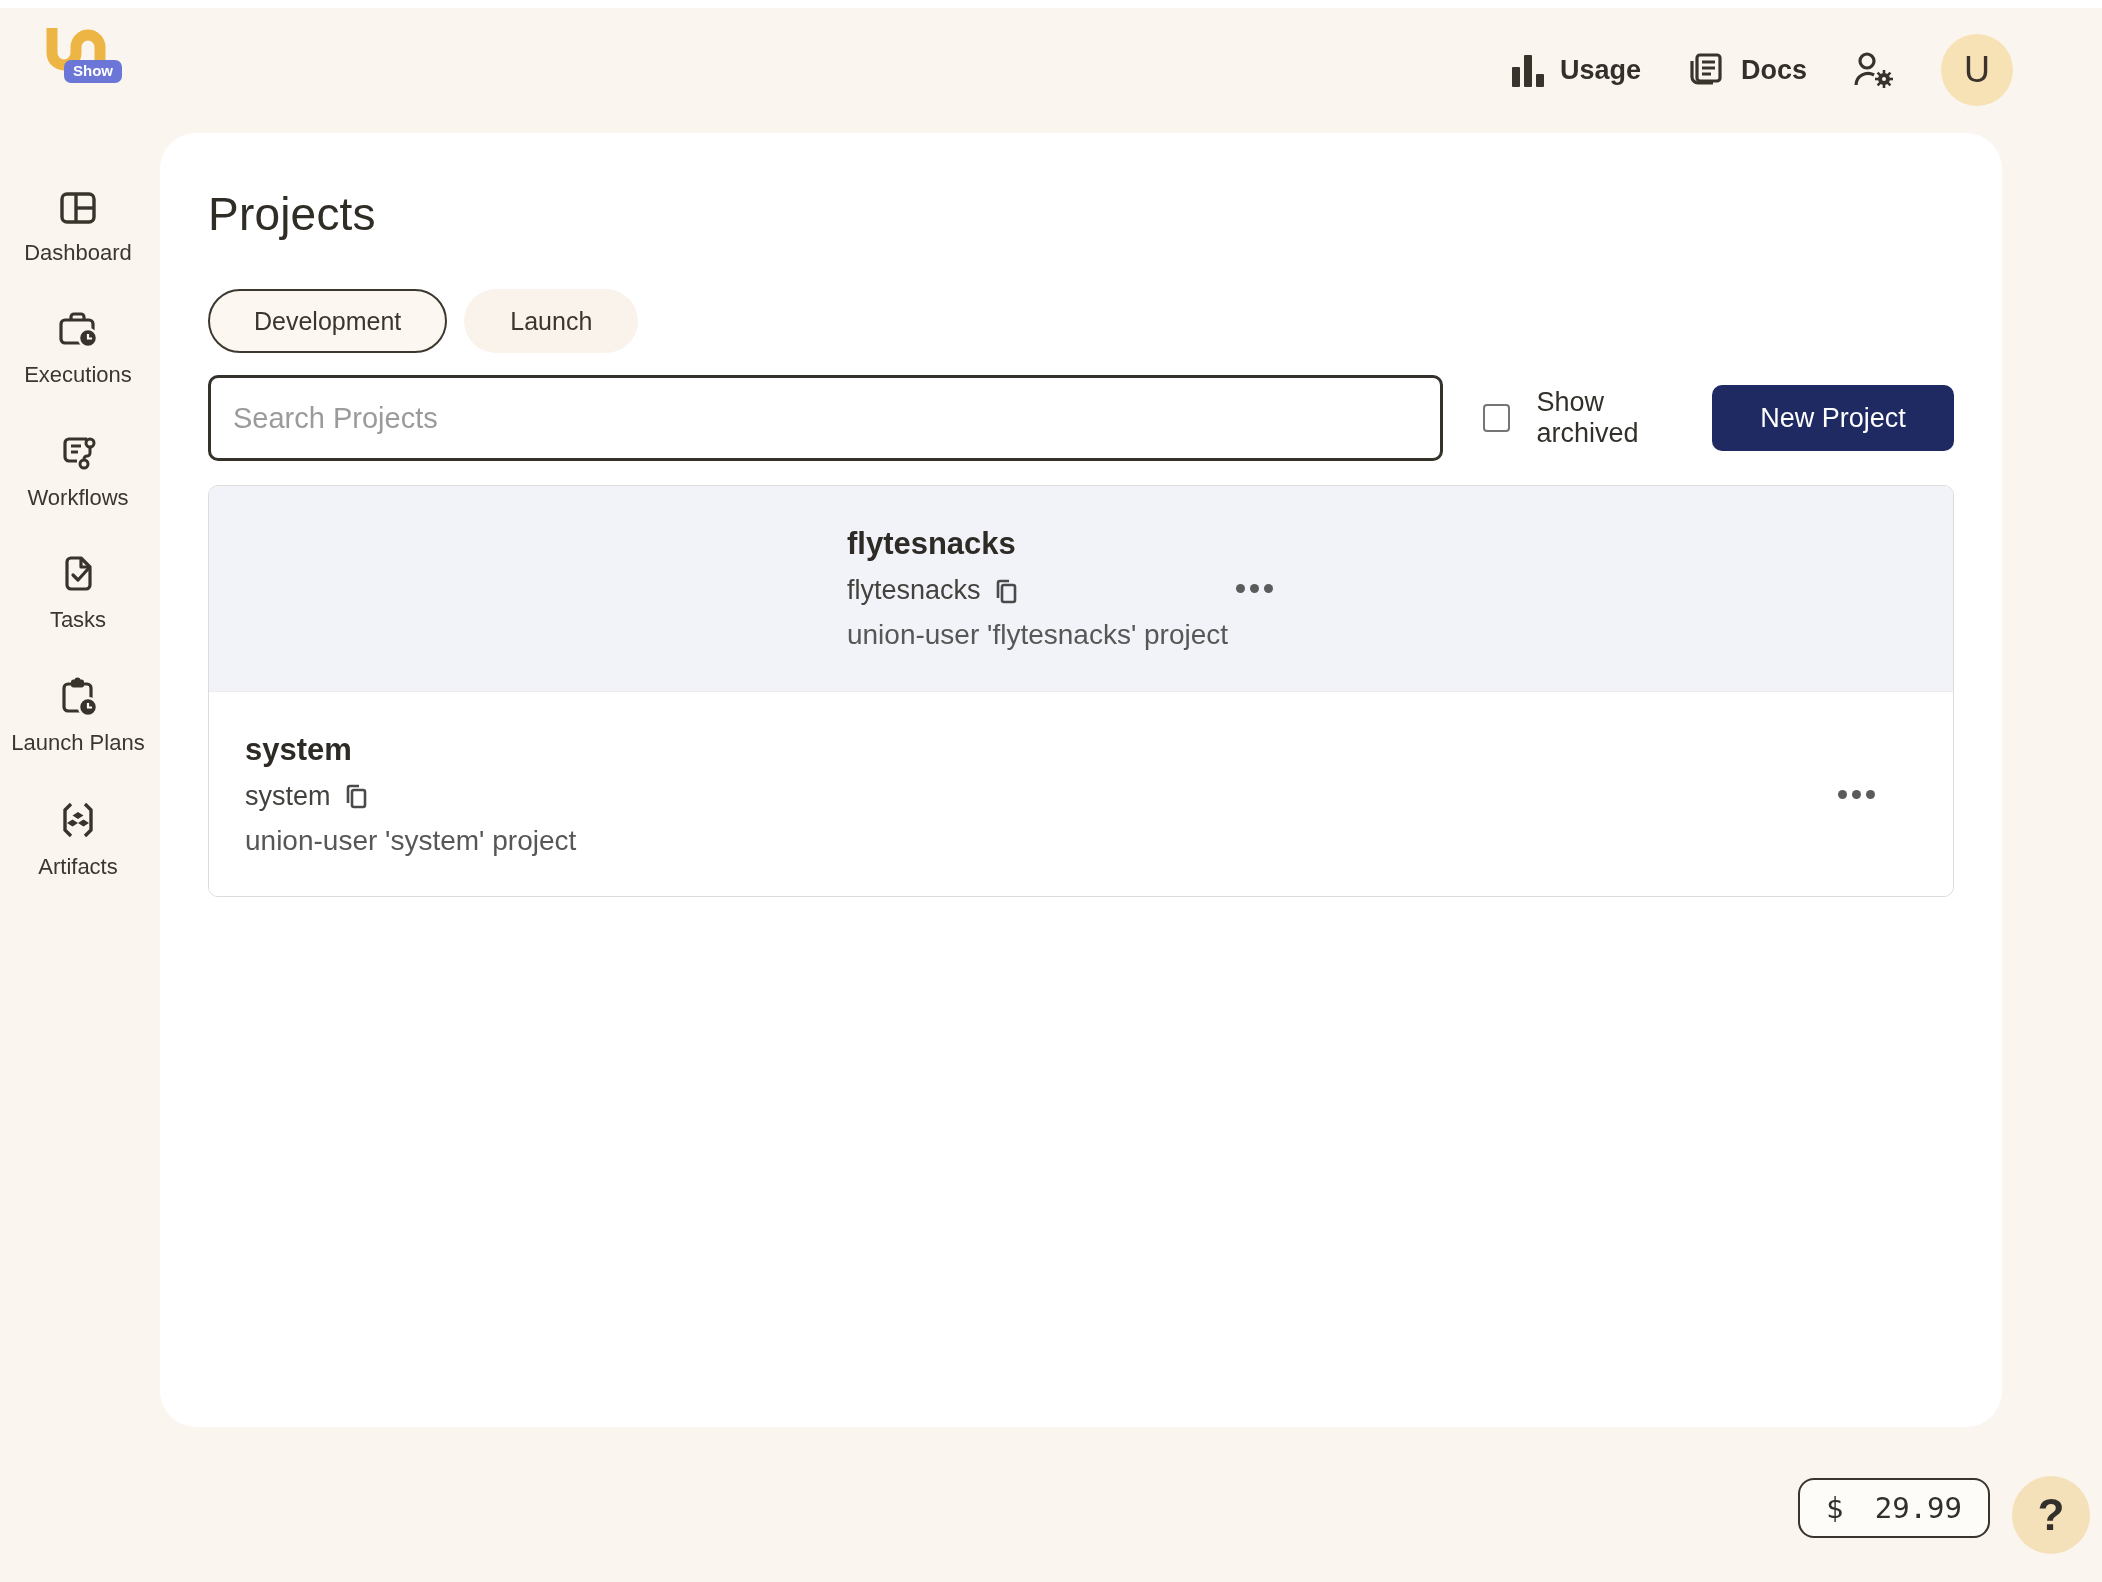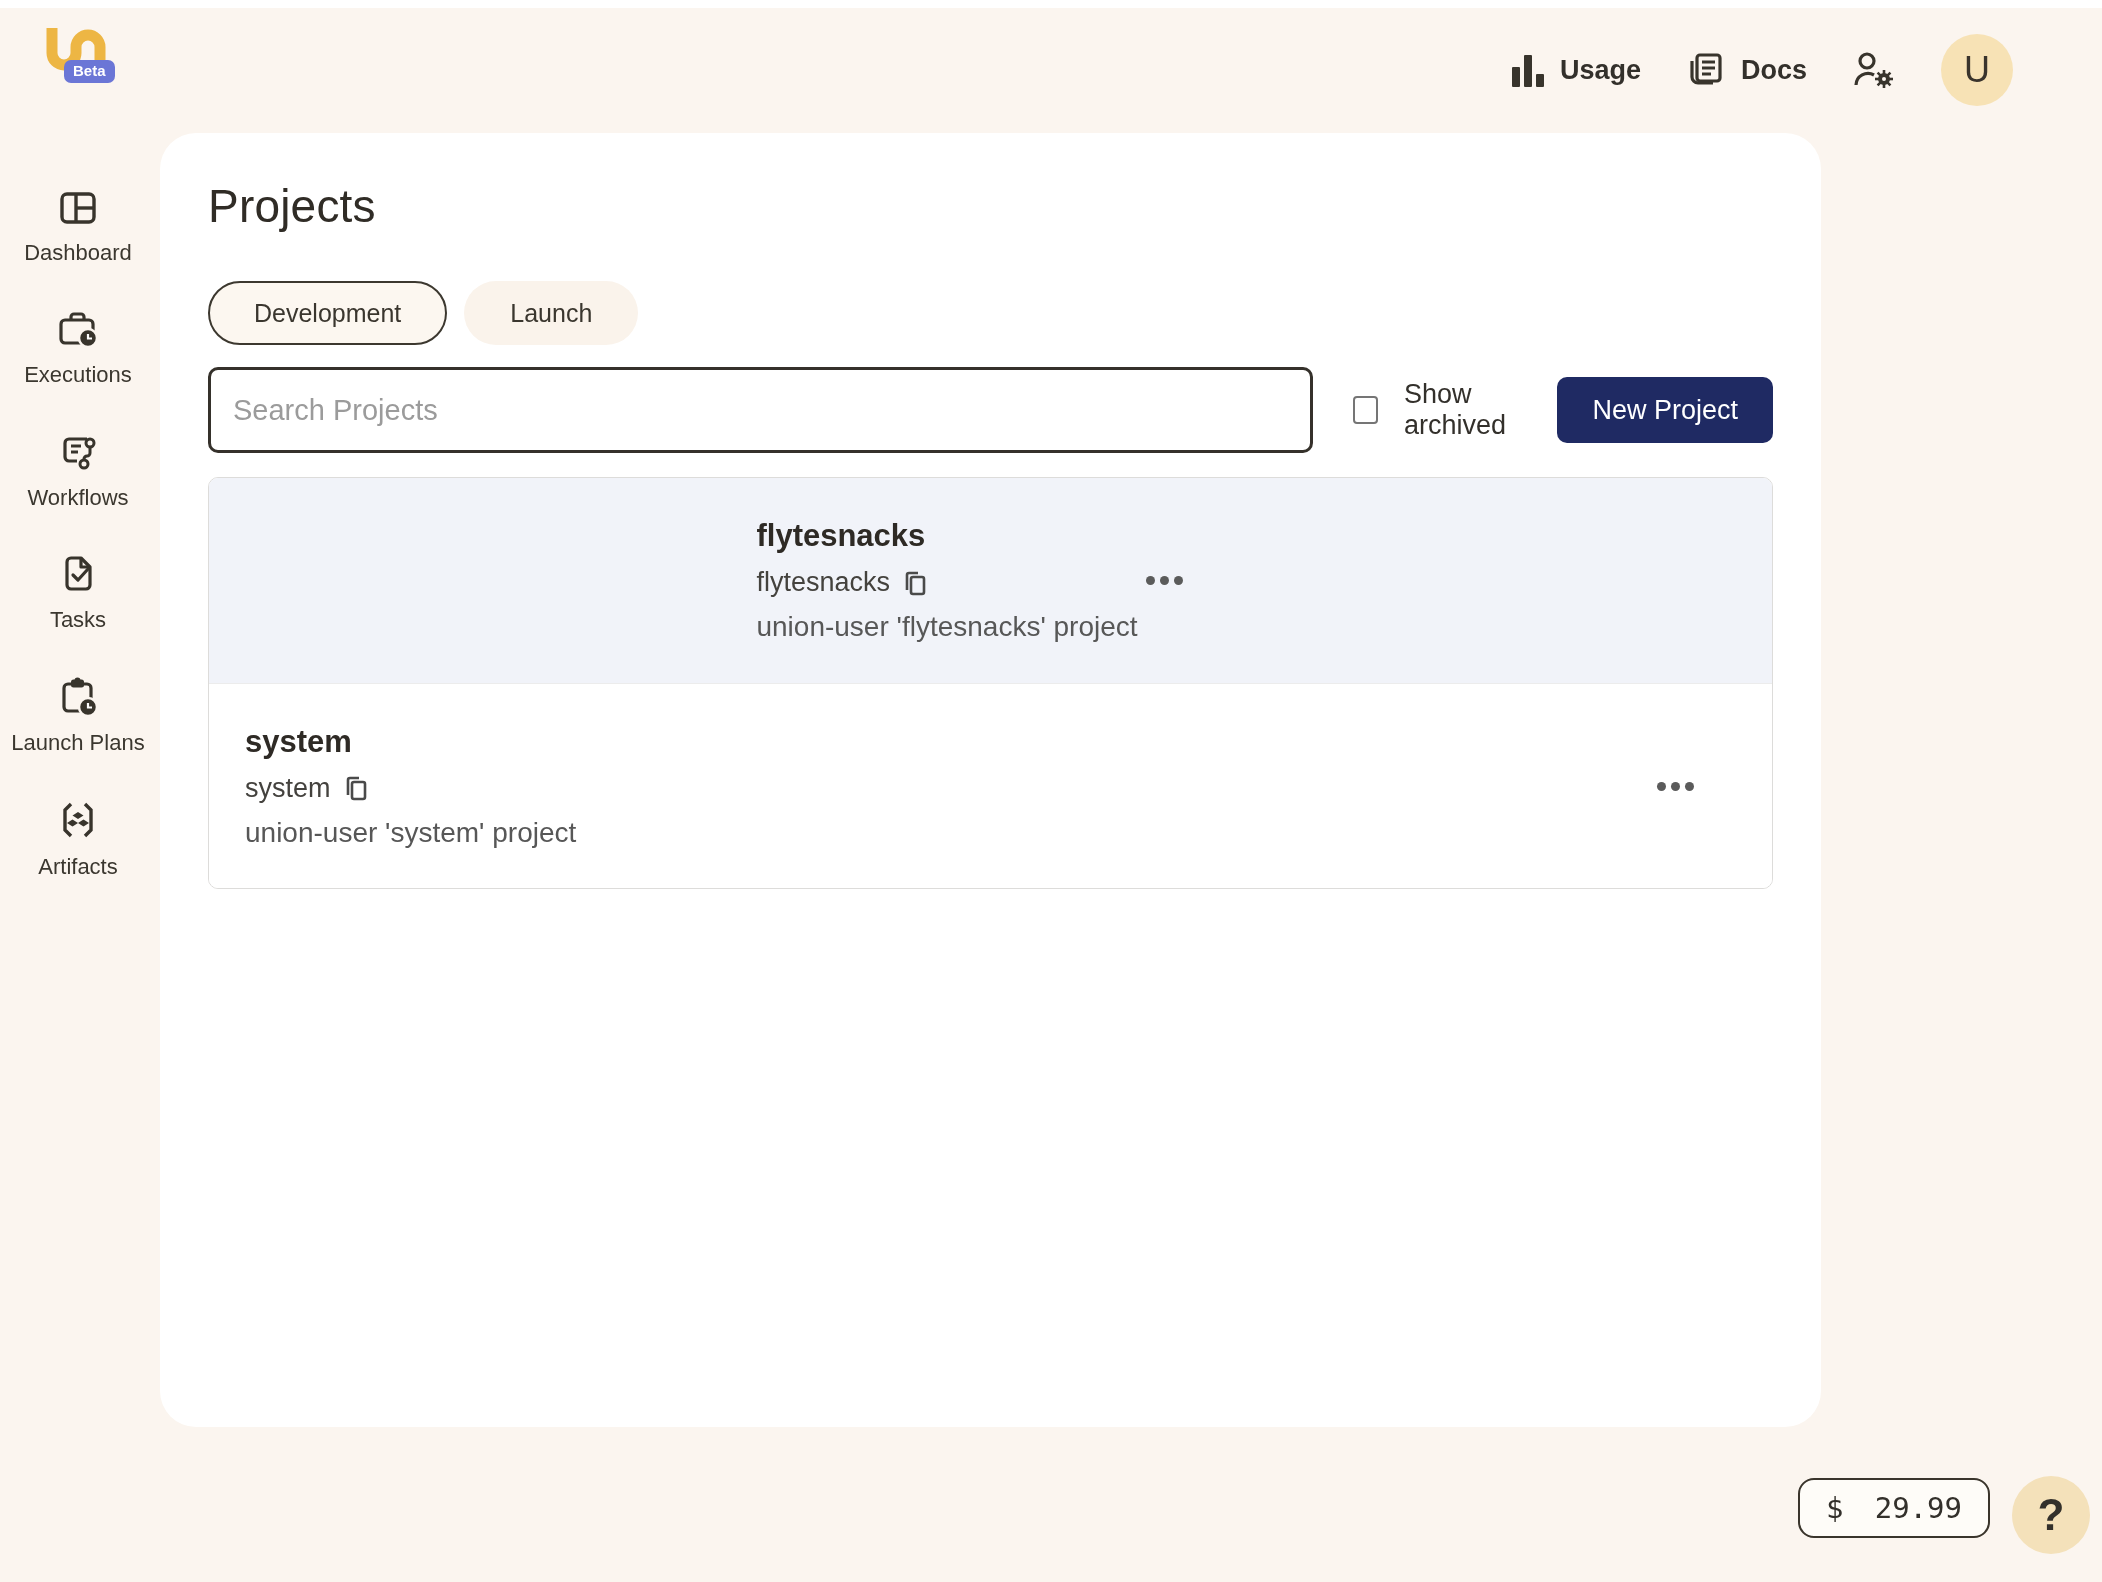--- a/index.html
+++ b/index.html
@@ -38,23 +38,23 @@
 
   
   .sidebar { position:absolute; left:0; top:188px; width:156px; display:flex; flex-direction:column; align-items:center; }
   .side-item { display:flex; flex-direction:column; align-items:center; margin-bottom:42px; cursor:pointer; width:150px; }
   .side-item svg { display:block; margin-bottom:12px; }
   .side-label { font-size:22px; color:#3B372F; text-align:center; line-height:1.2; }
 
   
   .main-panel {
     position:absolute; left:160px; top:133px;
-    width:1661px; height:1294px;
+    width:1842px; height:1294px;
     background:#ffffff; border-radius:36px;
-    padding:0 48px;
+    padding:8px 48px;
   }
   .page-title { padding-top:46px; font-size:46px; font-weight:500; color:#302C26; letter-spacing:0.2px; }
 
   .tabs { margin-top:48px; display:flex; gap:17px; }
   .tab {
     height:64px; padding:0 44px; border-radius:33px;
     display:flex; align-items:center; font-size:25px; color:#3A362E;
     background:#FAF3EB; border:2px solid rgba(0,0,0,0); cursor:pointer;
   }
   .tab.selected { background:#FCF7F0; border:2px solid #3C382F; }
@@ -112,21 +112,21 @@
 </style>
 </head>
 <body>
 
 <div class="top-strip"></div>
 
 <div class="logo-wrap">
   <svg width="62" height="56" viewBox="0 0 62 54">
     <path d="M8,5 V30 a12,12 0 0 0 24,0 V24 a12,12 0 0 1 24,0 V49" fill="none" stroke="#EDB644" stroke-width="11"></path>
   </svg>
-  <span class="beta-badge">Beta</span>
+  <span class="beta-badge">Show</span>
 </div>
 
 <div class="header-right">
   <div class="hdr-btn">
     <span class="bars">
       <i style="height:20px"></i>
         <i style="height:32px"></i>
         <i style="height:13px"></i>
     </span>
     <span class="hdr-label">Usage</span>

